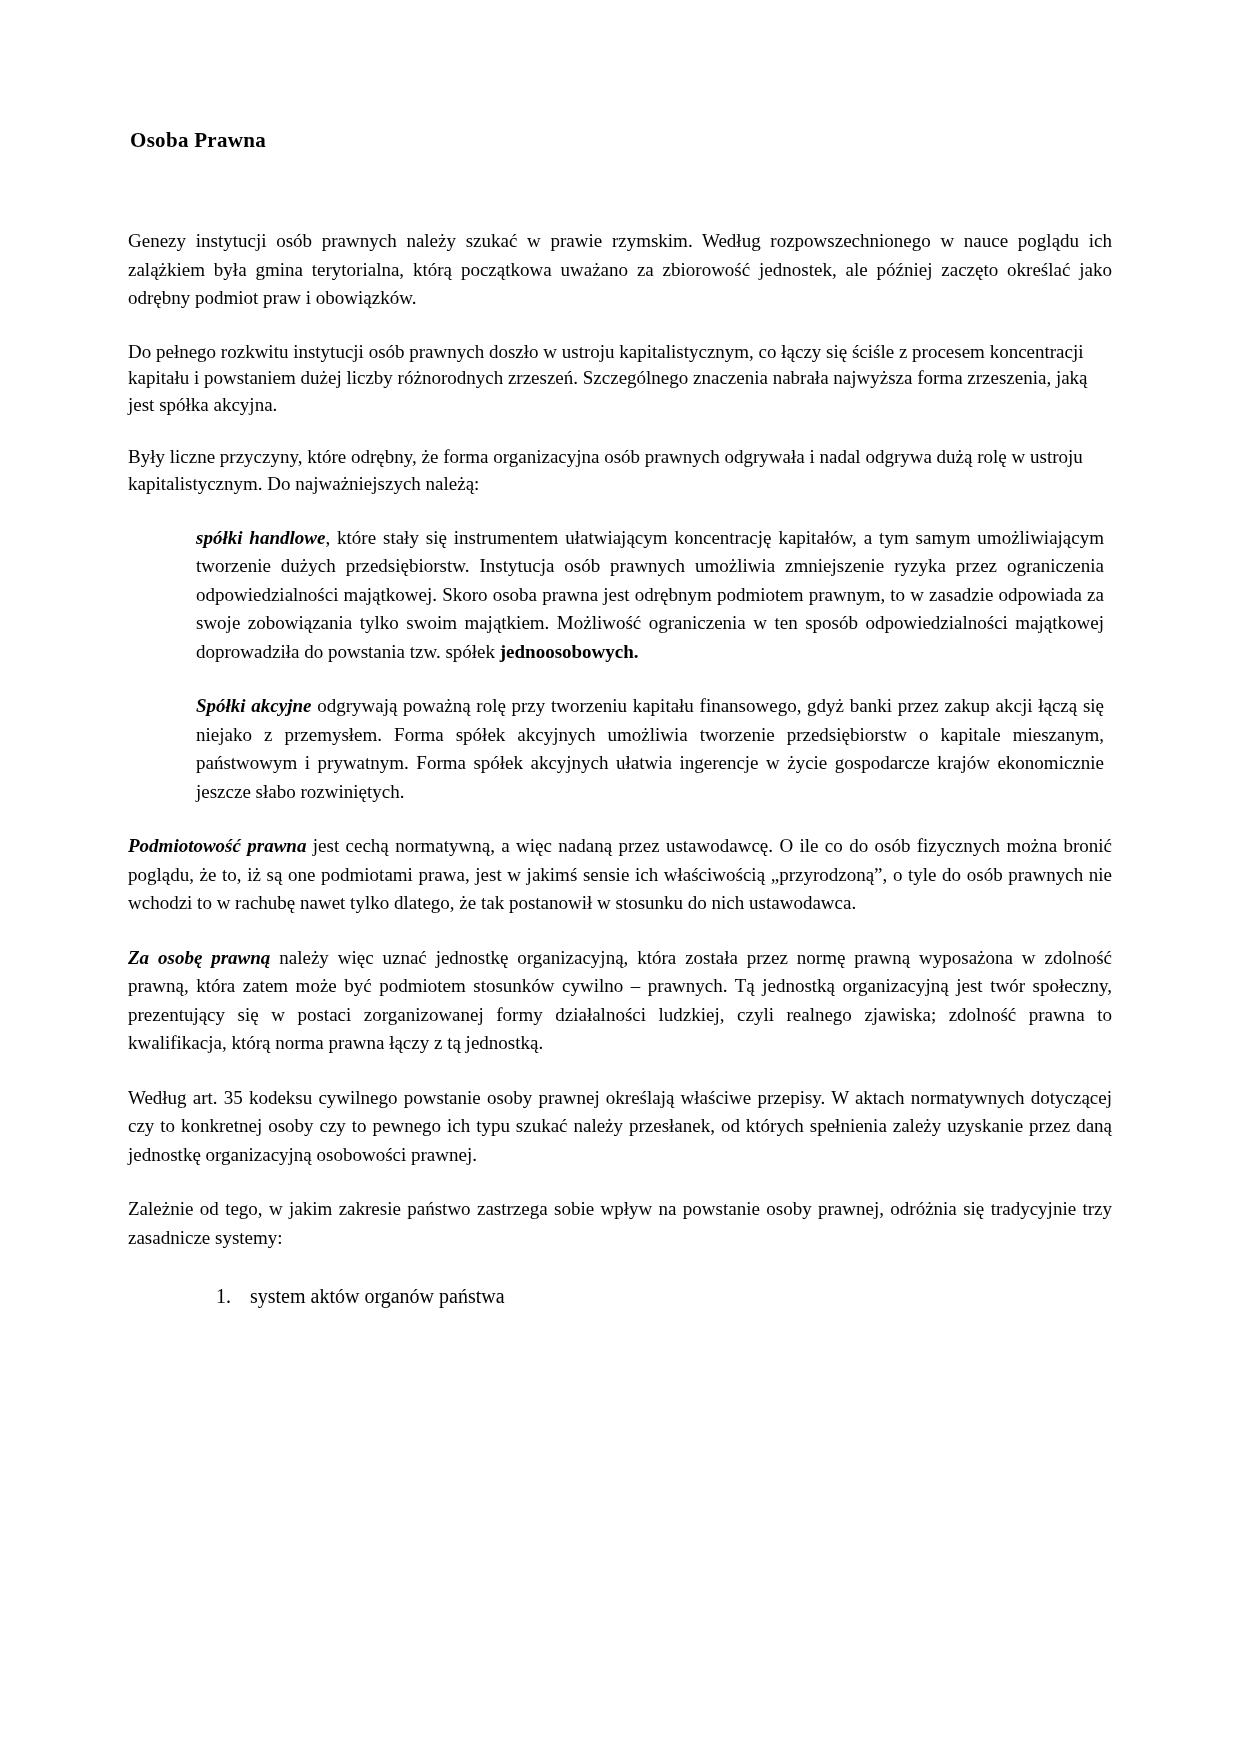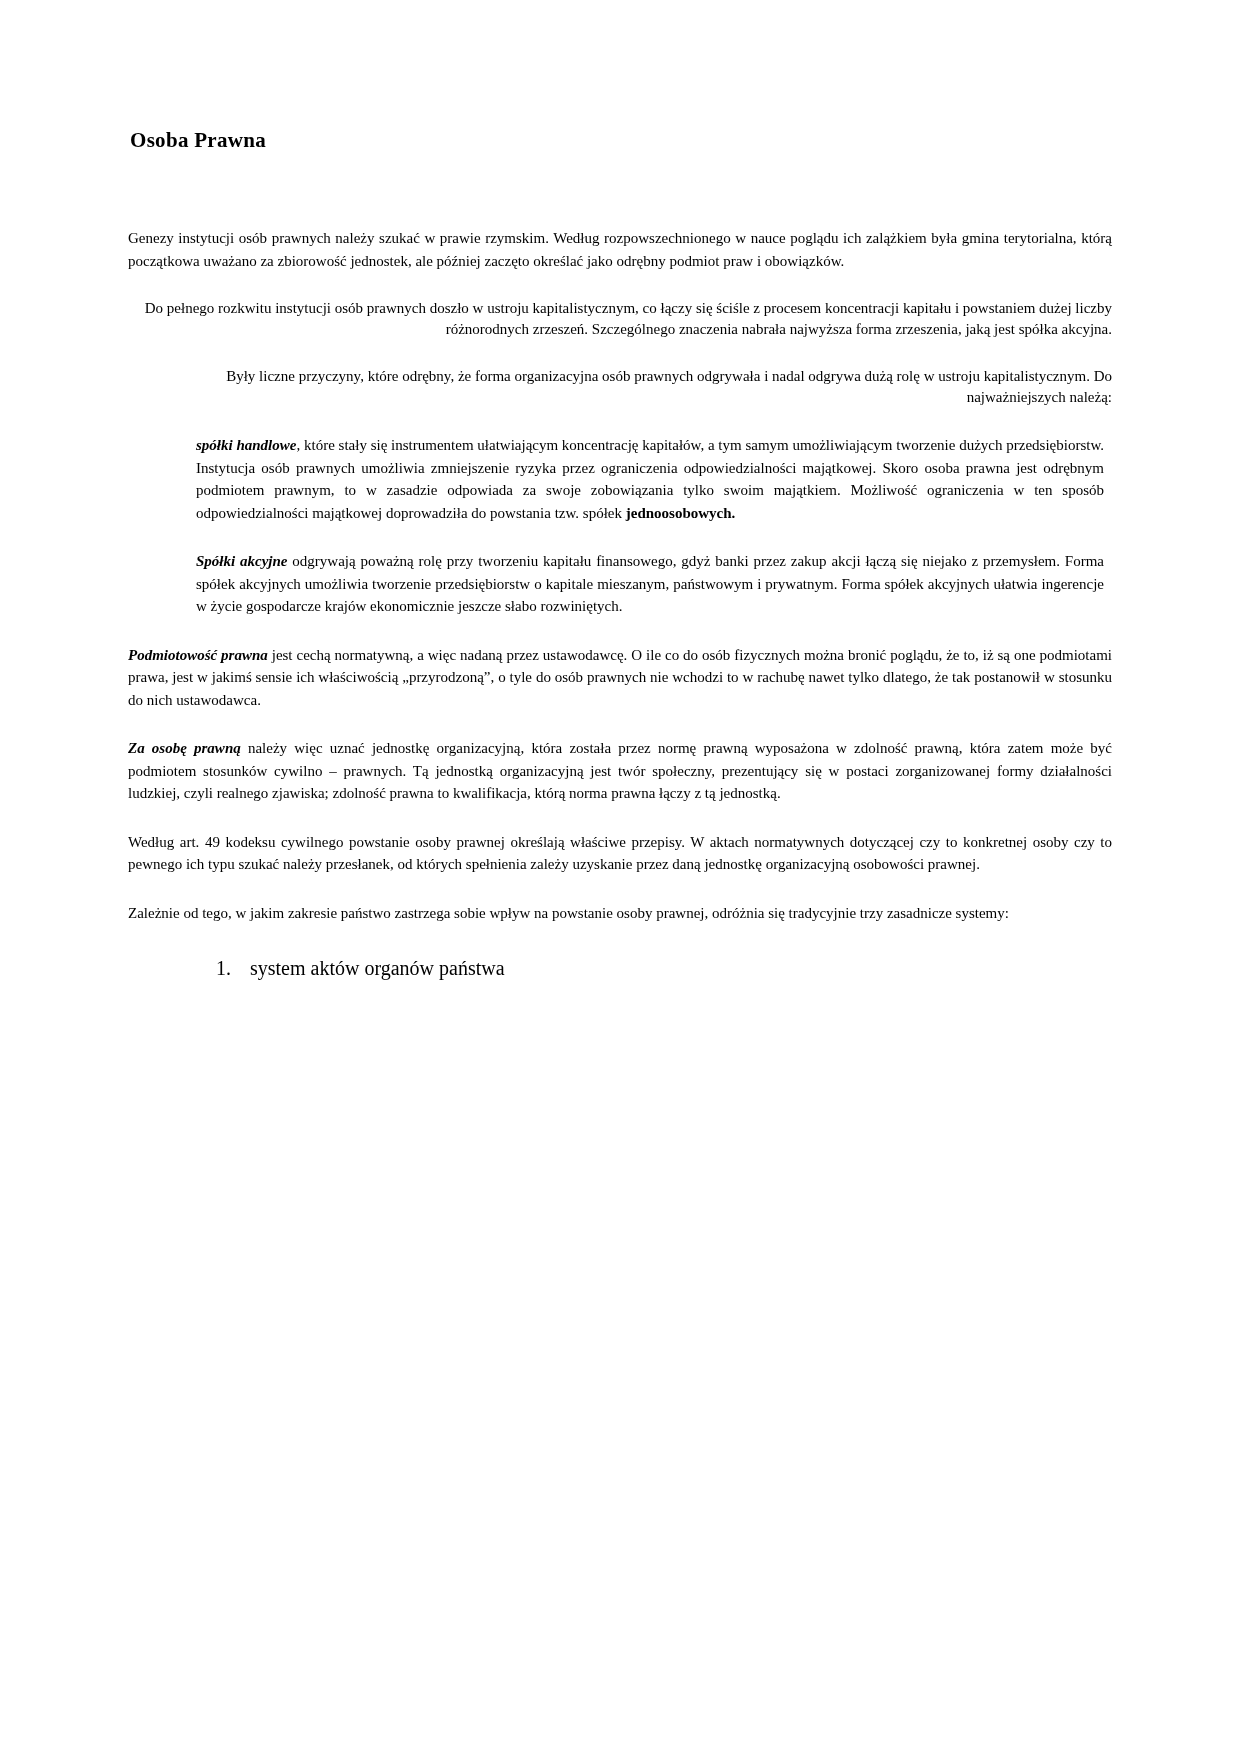--- a/index.html
+++ b/index.html
@@ -24,30 +24,30 @@
     border-radius: 16px;
   }
   .doc-title {
     font-size: 21px;
     font-weight: bold;
     letter-spacing: 0.3px;
     margin: 0 0 74px 2px;
     line-height: 1.2;
   }
   p.para {
-    font-size: 15px;
+    font-size: 19px;
     line-height: 1.48;
     text-align: justify;
     text-justify: inter-word;
     margin: 0 0 26px 0;
     hyphens: none;
   }
   p.tight {
     line-height: 1.40;
-    text-align: right;
+    text-align: left;
   }
   p.loose {
     line-height: 1.50;
   }
   .indent-block {
     margin-left: 68px;
     margin-right: 8px;
   }
   .indent-block p.para {
     text-align: justify;
@@ -89,21 +89,21 @@
   </div>
 
   <div class="indent-block">
     <p class="para loose"><span class="lead-bi">Spółki akcyjne</span><span> odgrywają poważną rolę przy tworzeniu kapitału finansowego, gdyż banki przez zakup akcji łączą się niejako z przemysłem. Forma spółek akcyjnych umożliwia tworzenie przedsiębiorstw o kapitale mieszanym, państwowym i prywatnym. Forma spółek akcyjnych ułatwia ingerencje w życie gospodarcze krajów ekonomicznie jeszcze słabo rozwiniętych.</span></p>
   </div>
 
   <p class="para loose"><span class="lead-bi">Podmiotowość prawna</span><span> jest cechą normatywną, a więc nadaną przez ustawodawcę. O ile co do osób fizycznych można bronić poglądu, że to, iż są one podmiotami prawa, jest w jakimś sensie ich właściwością „przyrodzoną”, o tyle do osób prawnych nie wchodzi to w rachubę nawet tylko dlatego, że tak postanowił w stosunku do nich ustawodawca.</span></p>
 
   <p class="para loose"><span class="lead-bi">Za osobę prawną</span><span> należy więc uznać jednostkę organizacyjną, która została przez normę prawną wyposażona w zdolność prawną, która zatem może być podmiotem stosunków cywilno – prawnych. Tą jednostką organizacyjną jest twór społeczny, prezentujący się w postaci zorganizowanej formy działalności ludzkiej, czyli realnego zjawiska; zdolność prawna to kwalifikacja, którą norma prawna łączy z tą jednostką.</span></p>
 
-  <p class="para loose">Według art. 49 kodeksu cywilnego powstanie osoby prawnej określają właściwe przepisy. W aktach normatywnych dotyczącej czy to konkretnej osoby czy to pewnego ich typu szukać należy przesłanek, od których spełnienia zależy uzyskanie przez daną jednostkę organizacyjną osobowości prawnej.</p>
+  <p class="para loose">Według art. 35 kodeksu cywilnego powstanie osoby prawnej określają właściwe przepisy. W aktach normatywnych dotyczącej czy to konkretnej osoby czy to pewnego ich typu szukać należy przesłanek, od których spełnienia zależy uzyskanie przez daną jednostkę organizacyjną osobowości prawnej.</p>
 
   <p class="para loose">Zależnie od tego, w jakim zakresie państwo zastrzega sobie wpływ na powstanie osoby prawnej, odróżnia się tradycyjnie trzy zasadnicze systemy:</p>
 
   <ol class="numlist">
     <li>system aktów organów państwa</li>
   </ol>
 
 </div>
 
 </body></html>

